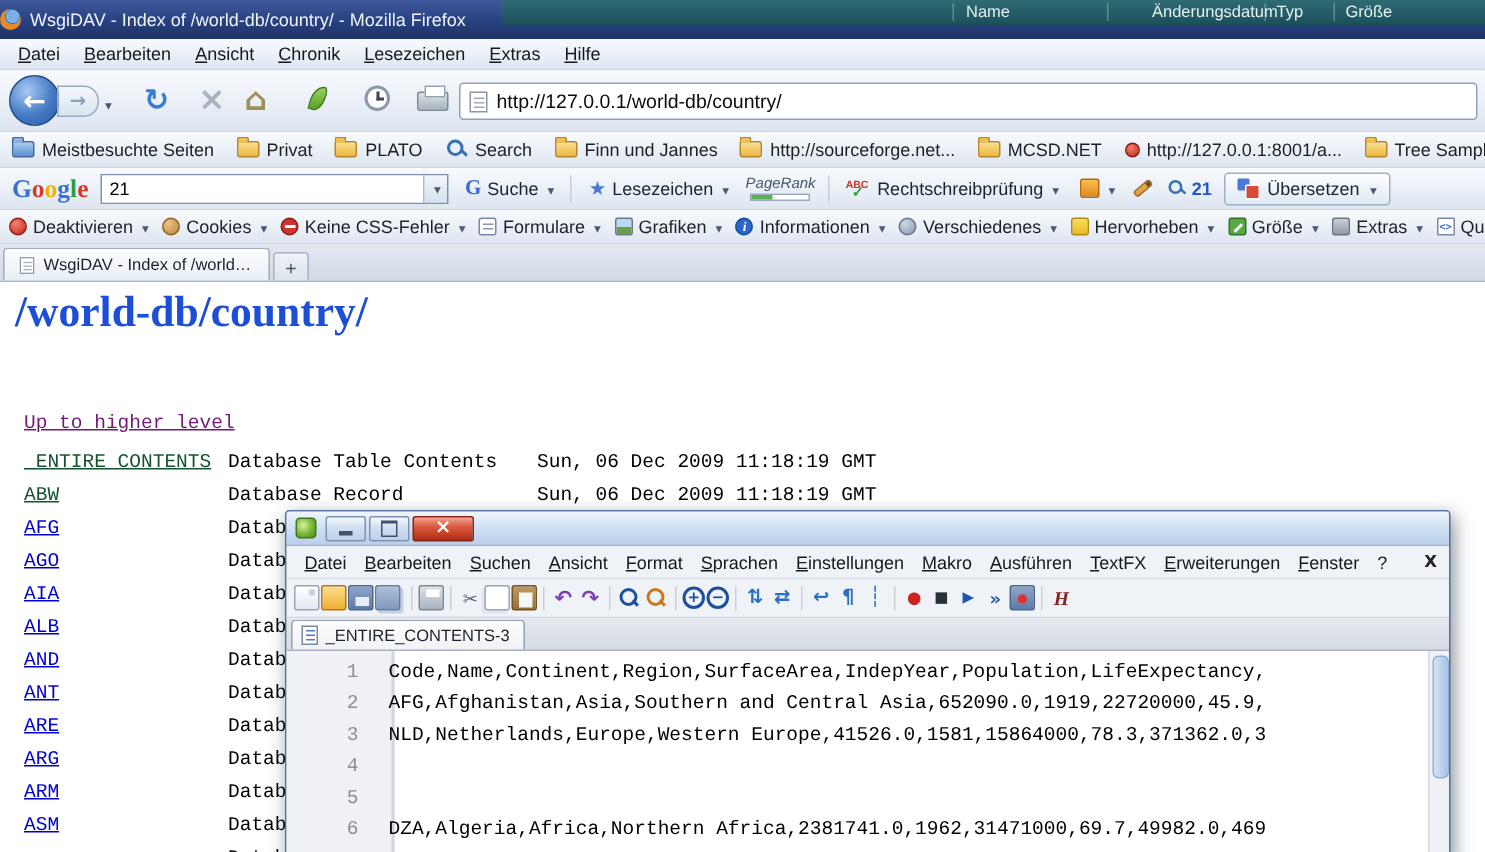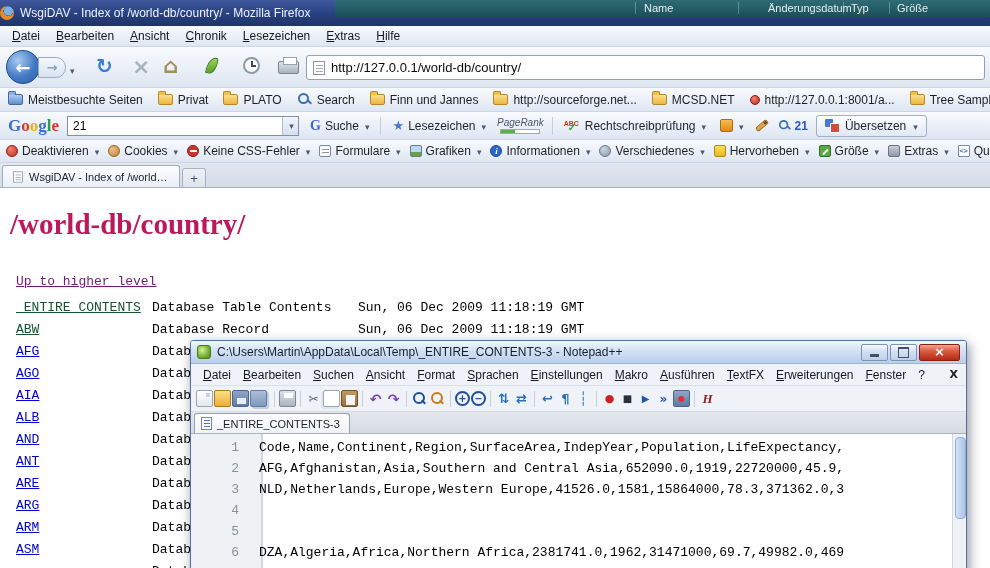--- a/index.html
+++ b/index.html
@@ -156,21 +156,21 @@
     background:linear-gradient(#fcfdfe,#e9eef5); border:1px solid #a2adbe; border-bottom:none;
     border-radius:3px 3px 0 0; font-size:11px; color:#1b2129; max-width:178px; }
   .tab-label { overflow:hidden; text-overflow:ellipsis; white-space:nowrap; }
   .doc-ic.small { transform:scale(.8); }
   .fx-newtab { display:inline-flex; align-items:center; justify-content:center; width:24px; height:19px;
     background:linear-gradient(#eef2f7,#dde3ec); border:1px solid #a8b2c2; border-bottom:none;
     border-radius:3px 3px 0 0; font-size:13px; color:#4a5668; }
 
   
   .fx-content { position:absolute; left:0; top:188px; width:990px; height:380px; background:#fff; overflow:hidden; }
-  .page-heading { position:absolute; left:10px; top:4px; font:bold 29px "Liberation Serif",serif; color:#be185d;margin-top:16px; }
+  .page-heading { position:absolute; left:10px; top:4px; font:bold 29px "Liberation Serif",serif; color:#1d4ed8; }
   .up-link { position:absolute; left:16px; top:86px; font:13px "Liberation Mono",monospace;
     color:#701a75; text-decoration:underline; cursor:pointer; }
   .listing { position:absolute; left:16px; top:108px; font:13px "Liberation Mono",monospace; color:#000; }
   .lrow { height:22px; display:flex; align-items:center; white-space:pre; }
   .c-name { display:inline-block; width:136px; flex:none; }
   .flink { color:#0000cc; text-decoration:underline; cursor:pointer; }
   .flink.visited { color:#14532d; }
   .c-type { display:inline-block; width:206px; flex:none; }
 
   
@@ -521,21 +521,20 @@
       <a class="c-name flink"></a>
       <span class="c-type">Database Record</span>
       <span class="c-date">Sun, 06 Dec 2009 11:18:19 GMT</span>
     </div>
   </div>
 </div>
 
 <div class="np-window">
   <div class="np-titlebar">
     <span class="np-ic"></span>
-    <span class="np-title">C:\Users\Martin\AppData\Local\Temp\_ENTIRE_CONTENTS-3 - Notepad++</span>
     <span class="np-controls">
       <span class="winbtn min"></span>
       <span class="winbtn max"></span>
       <span class="winbtn close"></span>
     </span>
   </div>
   <div class="np-menubar">
     <span class="np-menu-item">Datei</span>
     <span class="np-menu-item">Bearbeiten</span>
     <span class="np-menu-item">Suchen</span>

